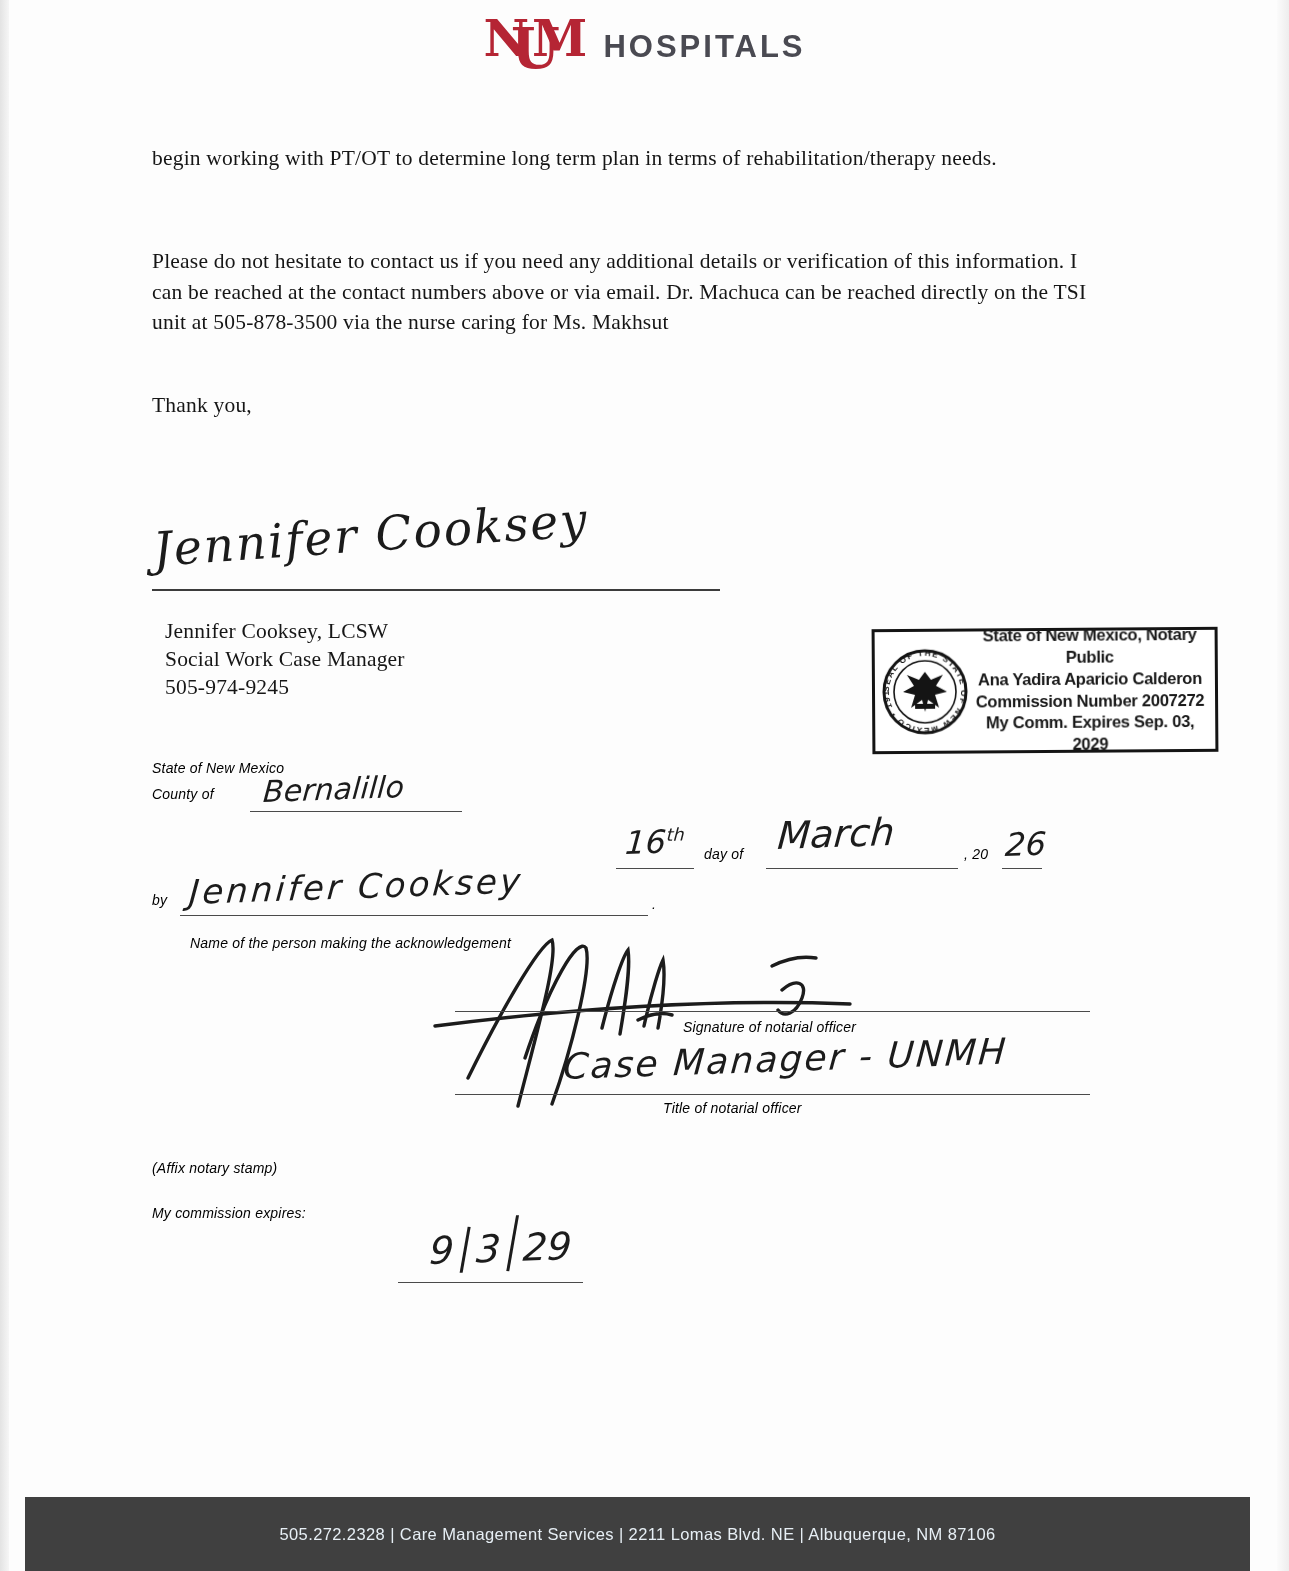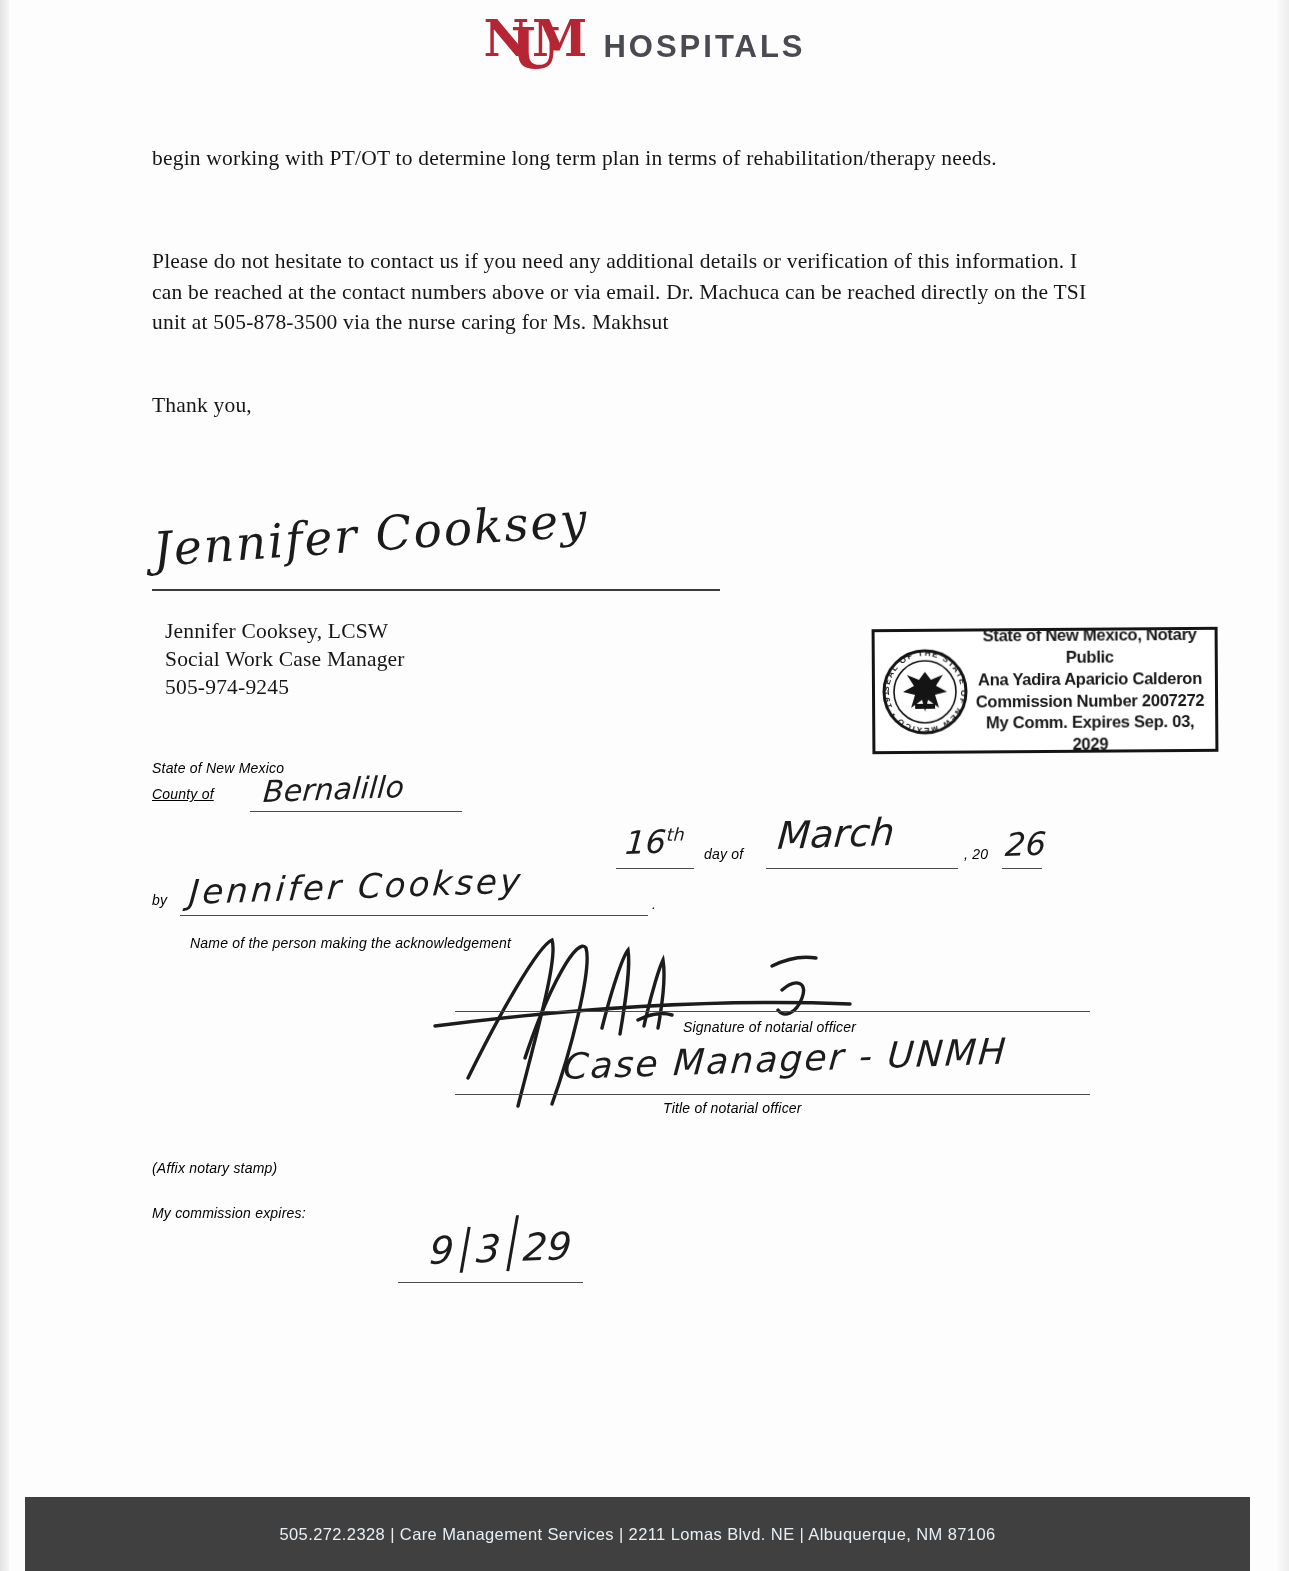--- a/index.html
+++ b/index.html
@@ -108,21 +108,21 @@
     </div>
     <div class="stamp-text">
       <div>State of New Mexico, Notary Public</div>
       <div>Ana Yadira Aparicio Calderon</div>
       <div>Commission Number 2007272</div>
       <div>My Comm. Expires Sep. 03, 2029</div>
     </div>
   </div>
 
   <div class="abs form-label" style="left:152px; top:760px;">State of New Mexico</div>
-  <div class="abs form-label" style="left:152px; top:786px;text-decoration:underline;">County of</div>
+  <div class="abs form-label" style="left:152px; top:786px;">County of</div>
   <div class="abs uline-thin" style="left:250px; top:811px; width:212px;"></div>
   <div class="abs hand" style="left:262px; top:774px; font-size:30px;">Bernalillo</div>
 
   <div class="abs uline-thin" style="left:616px; top:868px; width:78px;"></div>
   <div class="abs hand" style="left:624px; top:824px; font-size:32px;"><span>16</span><sup>th</sup></div>
   <div class="abs form-label" style="left:704px; top:846px;">day of</div>
   <div class="abs uline-thin" style="left:766px; top:868px; width:192px;"></div>
   <div class="abs hand" style="left:776px; top:814px; font-size:38px;">March</div>
   <div class="abs form-label" style="left:964px; top:846px;">, 20</div>
   <div class="abs uline-thin" style="left:1002px; top:868px; width:40px;"></div>

